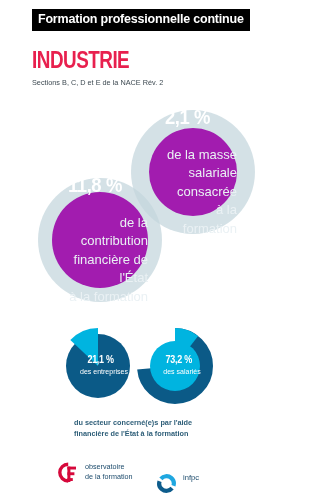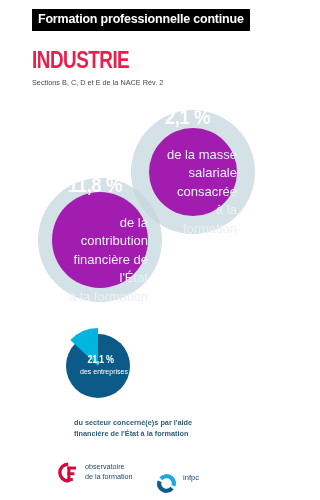--- a/index.html
+++ b/index.html
@@ -252,20 +252,34 @@
         <circle cx="40" cy="40" r="32" fill="#0b5a87"></circle>
 
         <path d="M 40 40 L 40 2 A 38 38 0 0 0 12.3 14.1 Z" fill="#00b4e0"></path>
       </svg>
       <div class="donut-label" id="label-entreprises">
         <div class="pct">21,1 %</div>
         <div class="unit">des entreprises</div>
       </div>
     </div>
 
+    <div class="donut" id="donut-salaries">
+      <svg viewBox="0 0 80 80" aria-hidden="true">
+
+        <circle cx="40" cy="40" r="31" fill="none" stroke="#0b5a87" stroke-width="14" stroke-dasharray="143 52" stroke-dashoffset="0" transform="rotate(-90 40 40)"></circle>
+
+        <circle cx="40" cy="40" r="25" fill="#00b4e0"></circle>
+
+        <path d="M 40 40 L 40 2 A 38 38 0 0 1 63.1 9.9 Z" fill="#00b4e0"></path>
+      </svg>
+      <div class="donut-label" id="label-salaries">
+        <div class="pct">73,2 %</div>
+        <div class="unit">des salariés</div>
+      </div>
+    </div>
   </div>
 
   <div class="caption">du secteur concerné(e)s par l'aide
 financière de l'État à la formation</div>
 
   <div class="footer">
 
     <div class="logo" id="logo-observatoire">
       <svg class="logo-mark" width="22" height="24" viewBox="0 0 22 24">
         <path d="M11.2 2.2 a8.4 8.4 0 1 0 0 16.8" fill="none" stroke="#d6083b" stroke-width="3.4"></path>

